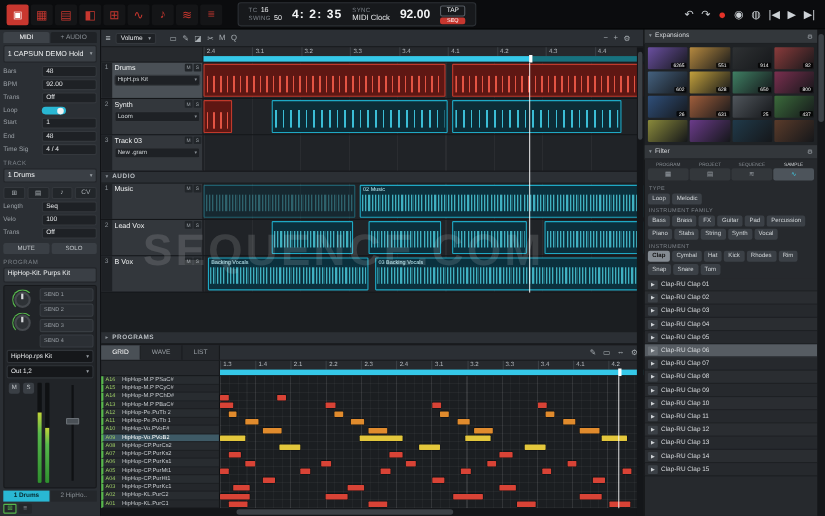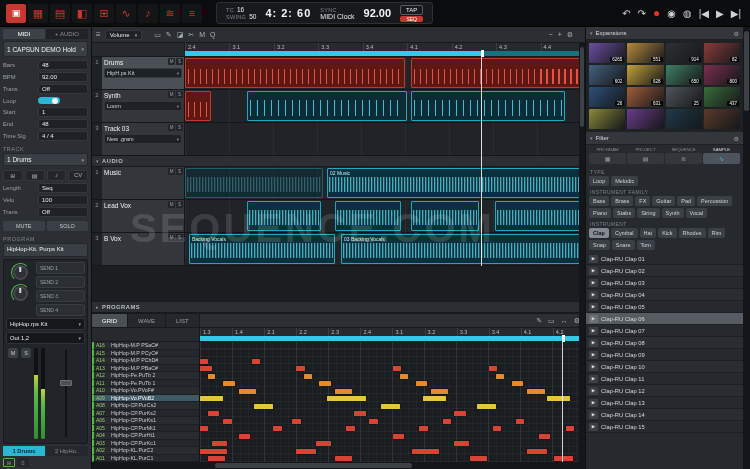--- a/index.html
+++ b/index.html
@@ -182,21 +182,21 @@
       <div class="tb-tc">
         <div class="tcrow">
             <span class="tcl">TC</span>
             <span class="tcv">16</span>
           </div>
         <div class="tcrow">
             <span class="tcl">SWING</span>
             <span class="tcv">50</span>
           </div>
       </div>
-      <div class="tb-pos">4: 2: 60</div>
+      <div class="tb-pos">4: 2: 35</div>
       <div class="tb-sync">
         <div class="tcl">SYNC</div>
         <div class="syncv">MIDI Clock</div>
       </div>
       <div class="tb-bpm">92.00</div>
       <div class="tb-tap">
         <div class="tapbtn">TAP</div>
         <div class="seqbadge">SEQ</div>
       </div>
     </div>

